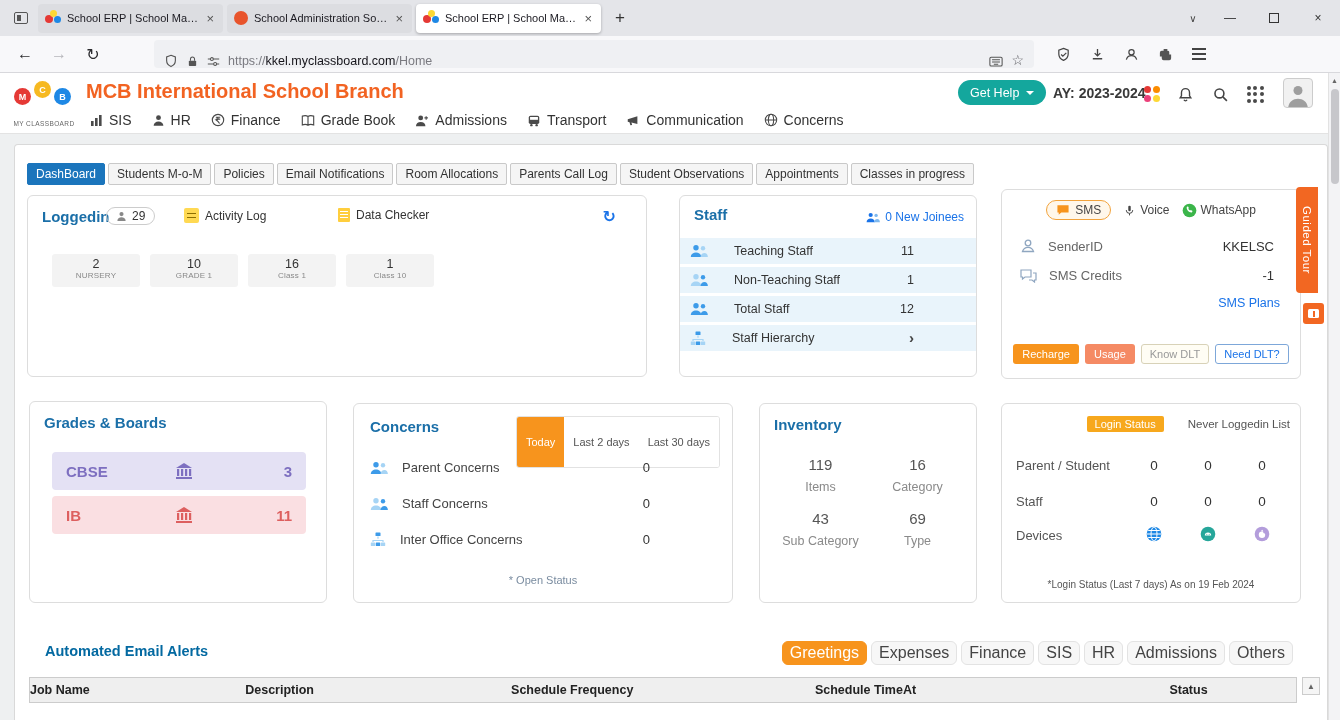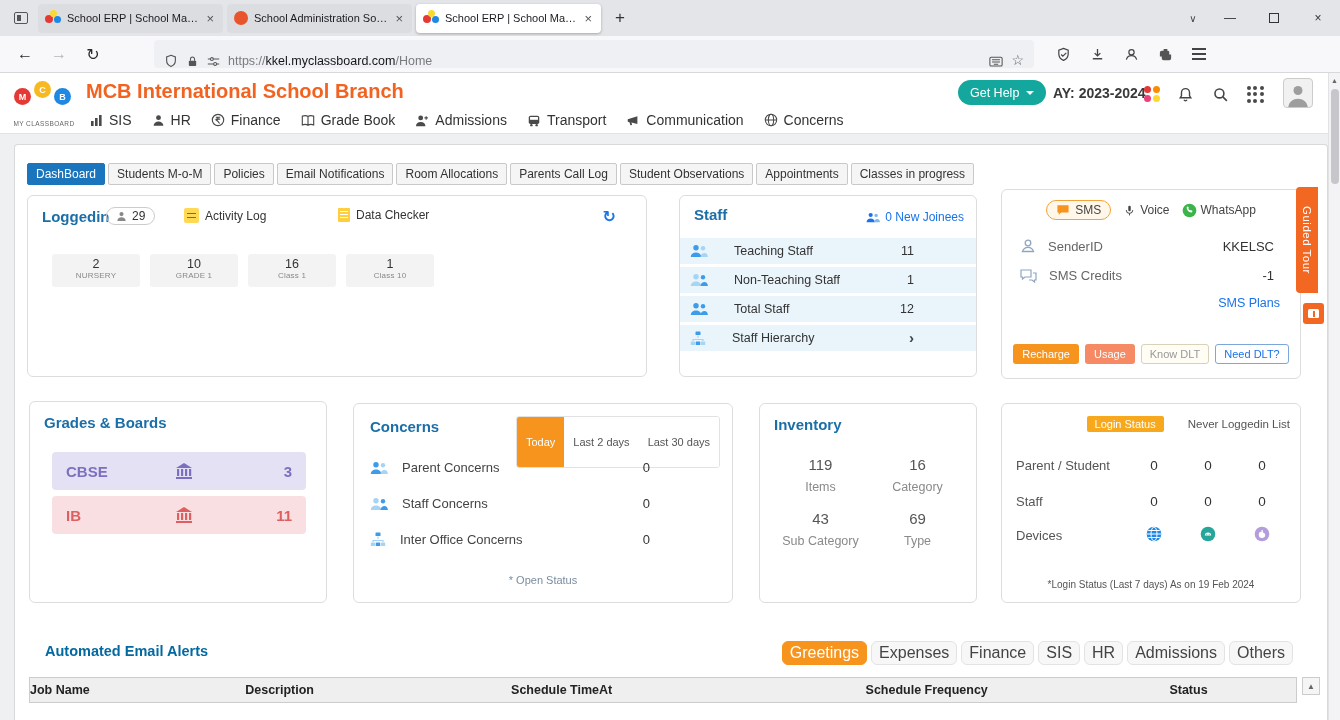--- a/index.html
+++ b/index.html
@@ -742,22 +742,22 @@
       <span class="apil">Expenses</span>
       <span class="apil">Finance</span>
       <span class="apil">SIS</span>
       <span class="apil">HR</span>
       <span class="apil">Admissions</span>
       <span class="apil">Others</span>
     </div>
     <div class="alerts-head">
       <span class="ahcol w1">Job Name</span>
       <span class="ahcol w2">Description</span>
+      <span class="ahcol w3">Schedule Frequency</span>
       <span class="ahcol w4">Schedule TimeAt</span>
-      <span class="ahcol w3">Schedule Frequency</span>
       <span class="ahcol w5">Status</span>
     </div>
     <div class="table-up">▲</div>
   </div>
 
   <div class="scrollbar">
     <div class="sb-up">▲</div>
     <div class="sb-thumb"></div>
   </div>
 

